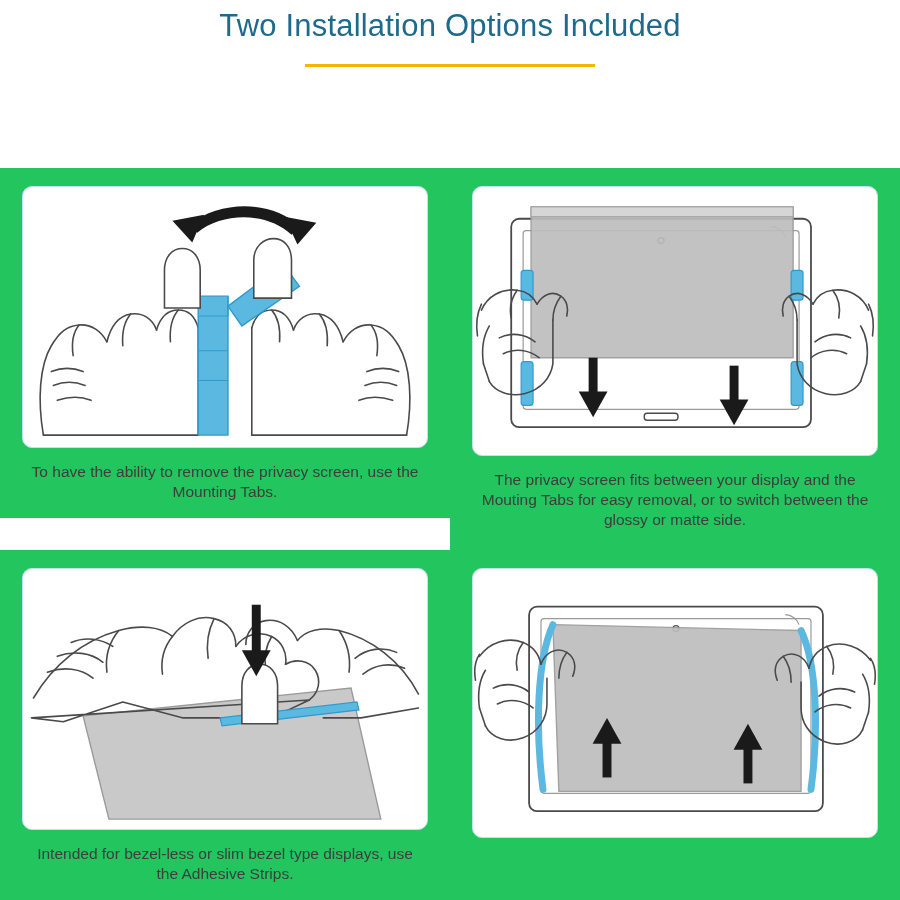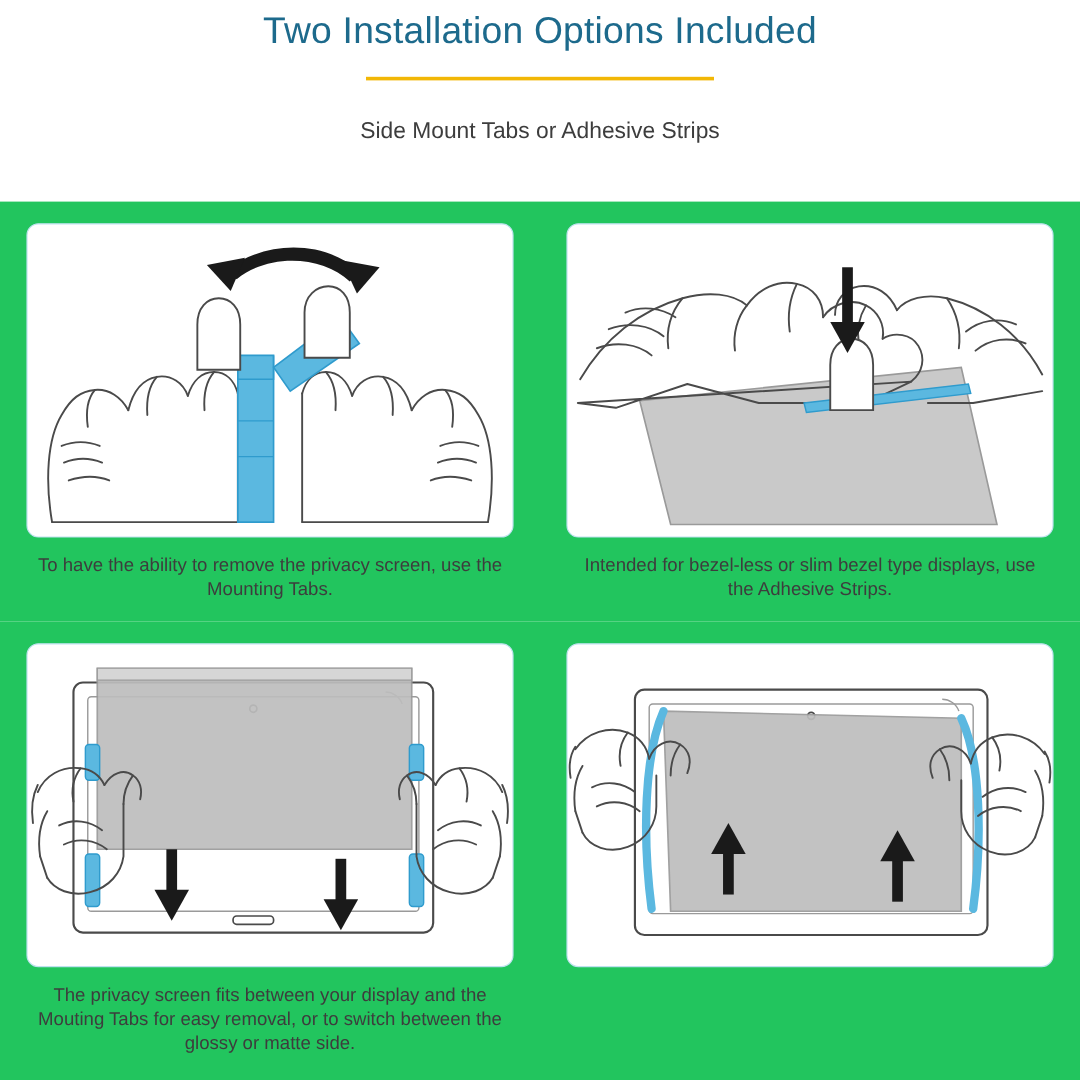--- a/index.html
+++ b/index.html
@@ -77,21 +77,20 @@
   }
   .panel svg { display: block; width: 100%; height: 100%; }
 </style>
 </head>
 <body>
 
 <div class="page">
 
   <div class="title">Two Installation Options Included</div>
   <div class="rule"></div>
-  <div class="subtitle">Side Mount Tabs or Adhesive Strips</div>
 
   <div class="grid">
 
     <div class="cell rowtop">
       <div class="panel">
         <svg viewBox="0 0 406 262">
           <g fill="none" stroke="#4a4a4a" stroke-width="1.6" stroke-linecap="round" stroke-linejoin="round">
 
             <path d="M20 250 C14 215 16 180 28 160 C36 146 44 140 56 139 C68 138 78 145 84 156"></path>
             <path d="M84 156 C88 140 96 130 108 128 C120 126 130 133 134 144"></path>
@@ -138,20 +137,73 @@
 
           <g fill="#ffffff" stroke="#4a4a4a" stroke-width="1.6">
             <path d="M142 84 C142 70 150 62 160 62 C170 62 178 70 178 84 L178 122 L142 122 Z"></path>
             <path d="M232 74 C232 60 242 52 252 52 C262 52 270 60 270 74 L270 112 L232 112 Z"></path>
           </g>
         </svg>
       </div>
       <div class="caption">To have the ability to remove the privacy screen, use the Mounting Tabs.</div>
     </div>
 
+    <div class="cell rowbottom">
+      <div class="panel">
+        <svg viewBox="0 0 406 270">
+
+          <rect x="38" y="32" width="302" height="210" rx="8" fill="#ffffff" stroke="#4a4a4a" stroke-width="1.8"></rect>
+          <rect x="50" y="44" width="278" height="180" rx="3" fill="#ffffff" stroke="#9a9a9a" stroke-width="1.2"></rect>
+          <circle cx="189" cy="54" r="3" fill="none" stroke="#4a4a4a" stroke-width="1.4"></circle>
+          <path d="M300 40 C306 40 312 44 314 50" fill="none" stroke="#9a9a9a" stroke-width="1.2"></path>
+          <rect x="172" y="228" width="34" height="7" rx="3" fill="none" stroke="#4a4a4a" stroke-width="1.4"></rect>
+
+          <path d="M58 20 L322 20 L322 172 L58 172 Z" fill="#bdbdbd" stroke="#9a9a9a" stroke-width="1.4" opacity="0.92"></path>
+          <path d="M58 20 L322 20 L322 30 L58 30 Z" fill="#d6d6d6" stroke="#9a9a9a" stroke-width="1"></path>
+
+          <rect x="48" y="84" width="12" height="30" rx="3" fill="#5bb8e0" stroke="#2f9bcd" stroke-width="1.2"></rect>
+          <rect x="320" y="84" width="12" height="30" rx="3" fill="#5bb8e0" stroke="#2f9bcd" stroke-width="1.2"></rect>
+          <rect x="48" y="176" width="12" height="44" rx="3" fill="#5bb8e0" stroke="#2f9bcd" stroke-width="1.2"></rect>
+          <rect x="320" y="176" width="12" height="44" rx="3" fill="#5bb8e0" stroke="#2f9bcd" stroke-width="1.2"></rect>
+          <g fill="none" stroke="#4a4a4a" stroke-width="1.6" stroke-linecap="round" stroke-linejoin="round">
+
+            <path d="M8 124 C14 110 28 102 44 104 C54 105 60 110 64 118"></path>
+            <path d="M64 118 C70 108 80 104 88 110 C94 114 96 122 94 130"></path>
+            <path d="M4 150 C2 136 4 126 8 118"></path>
+            <path d="M10 178 C8 164 10 150 16 140"></path>
+            <path d="M16 196 C22 206 36 212 52 208 C68 204 78 192 80 178 L80 134"></path>
+            <path d="M10 178 L16 196"></path>
+            <path d="M44 104 C38 112 36 122 38 132"></path>
+            <path d="M88 110 C82 118 80 126 80 134"></path>
+            <path d="M26 152 C38 146 52 148 62 156"></path>
+            <path d="M30 168 C42 162 56 164 66 172"></path>
+
+            <path d="M398 124 C392 110 378 102 362 104 C352 105 346 110 342 118"></path>
+            <path d="M342 118 C336 108 326 104 318 110 C312 114 310 122 312 130"></path>
+            <path d="M402 150 C404 136 402 126 398 118"></path>
+            <path d="M396 178 C398 164 396 150 390 140"></path>
+            <path d="M390 196 C384 206 370 212 354 208 C338 204 328 192 326 178 L326 134"></path>
+            <path d="M396 178 L390 196"></path>
+            <path d="M362 104 C368 112 370 122 368 132"></path>
+            <path d="M318 110 C324 118 326 126 326 134"></path>
+            <path d="M380 152 C368 146 354 148 344 156"></path>
+            <path d="M376 168 C364 162 350 164 340 172"></path>
+          </g>
+
+          <g fill="#1a1a1a">
+            <rect x="116" y="172" width="9" height="38"></rect>
+            <path d="M106 206 L135 206 L120.5 232 Z"></path>
+            <rect x="258" y="180" width="9" height="38"></rect>
+            <path d="M248 214 L277 214 L262.5 240 Z"></path>
+          </g>
+        </svg>
+      </div>
+      <div class="caption">The privacy screen fits between your display and the Mouting Tabs for easy removal, or to switch between the glossy or matte side.</div>
+    </div>
+
     <div class="cell rowtop">
       <div class="panel">
         <svg viewBox="0 0 406 262">
 
           <path d="M60 148 L330 120 L360 252 L86 252 Z" fill="#c9c9c9" stroke="#9a9a9a" stroke-width="1.4"></path>
           <g fill="none" stroke="#4a4a4a" stroke-width="1.6" stroke-linecap="round" stroke-linejoin="round">
 
             <path d="M10 130 C30 96 60 72 96 62 C118 56 138 58 150 68"></path>
             <path d="M150 68 C160 54 176 46 192 50 C206 53 214 64 214 78"></path>
             <path d="M214 78 C222 66 238 62 250 68 C260 73 266 84 264 96"></path>
@@ -185,73 +237,20 @@
           </g>
         </svg>
       </div>
       <div class="caption">Intended for bezel-less or slim bezel type displays, use the Adhesive Strips.</div>
     </div>
 
     <div class="cell rowbottom">
       <div class="panel">
         <svg viewBox="0 0 406 270">
 
-          <rect x="38" y="32" width="302" height="210" rx="8" fill="#ffffff" stroke="#4a4a4a" stroke-width="1.8"></rect>
-          <rect x="50" y="44" width="278" height="180" rx="3" fill="#ffffff" stroke="#9a9a9a" stroke-width="1.2"></rect>
-          <circle cx="189" cy="54" r="3" fill="none" stroke="#4a4a4a" stroke-width="1.4"></circle>
-          <path d="M300 40 C306 40 312 44 314 50" fill="none" stroke="#9a9a9a" stroke-width="1.2"></path>
-          <rect x="172" y="228" width="34" height="7" rx="3" fill="none" stroke="#4a4a4a" stroke-width="1.4"></rect>
-
-          <path d="M58 20 L322 20 L322 172 L58 172 Z" fill="#bdbdbd" stroke="#9a9a9a" stroke-width="1.4" opacity="0.92"></path>
-          <path d="M58 20 L322 20 L322 30 L58 30 Z" fill="#d6d6d6" stroke="#9a9a9a" stroke-width="1"></path>
-
-          <rect x="48" y="84" width="12" height="30" rx="3" fill="#5bb8e0" stroke="#2f9bcd" stroke-width="1.2"></rect>
-          <rect x="320" y="84" width="12" height="30" rx="3" fill="#5bb8e0" stroke="#2f9bcd" stroke-width="1.2"></rect>
-          <rect x="48" y="176" width="12" height="44" rx="3" fill="#5bb8e0" stroke="#2f9bcd" stroke-width="1.2"></rect>
-          <rect x="320" y="176" width="12" height="44" rx="3" fill="#5bb8e0" stroke="#2f9bcd" stroke-width="1.2"></rect>
-          <g fill="none" stroke="#4a4a4a" stroke-width="1.6" stroke-linecap="round" stroke-linejoin="round">
-
-            <path d="M8 124 C14 110 28 102 44 104 C54 105 60 110 64 118"></path>
-            <path d="M64 118 C70 108 80 104 88 110 C94 114 96 122 94 130"></path>
-            <path d="M4 150 C2 136 4 126 8 118"></path>
-            <path d="M10 178 C8 164 10 150 16 140"></path>
-            <path d="M16 196 C22 206 36 212 52 208 C68 204 78 192 80 178 L80 134"></path>
-            <path d="M10 178 L16 196"></path>
-            <path d="M44 104 C38 112 36 122 38 132"></path>
-            <path d="M88 110 C82 118 80 126 80 134"></path>
-            <path d="M26 152 C38 146 52 148 62 156"></path>
-            <path d="M30 168 C42 162 56 164 66 172"></path>
-
-            <path d="M398 124 C392 110 378 102 362 104 C352 105 346 110 342 118"></path>
-            <path d="M342 118 C336 108 326 104 318 110 C312 114 310 122 312 130"></path>
-            <path d="M402 150 C404 136 402 126 398 118"></path>
-            <path d="M396 178 C398 164 396 150 390 140"></path>
-            <path d="M390 196 C384 206 370 212 354 208 C338 204 328 192 326 178 L326 134"></path>
-            <path d="M396 178 L390 196"></path>
-            <path d="M362 104 C368 112 370 122 368 132"></path>
-            <path d="M318 110 C324 118 326 126 326 134"></path>
-            <path d="M380 152 C368 146 354 148 344 156"></path>
-            <path d="M376 168 C364 162 350 164 340 172"></path>
-          </g>
-
-          <g fill="#1a1a1a">
-            <rect x="116" y="172" width="9" height="38"></rect>
-            <path d="M106 206 L135 206 L120.5 232 Z"></path>
-            <rect x="258" y="180" width="9" height="38"></rect>
-            <path d="M248 214 L277 214 L262.5 240 Z"></path>
-          </g>
-        </svg>
-      </div>
-      <div class="caption">The privacy screen fits between your display and the Mouting Tabs for easy removal, or to switch between the glossy or matte side.</div>
-    </div>
-
-    <div class="cell rowbottom">
-      <div class="panel">
-        <svg viewBox="0 0 406 270">
-
           <rect x="56" y="38" width="296" height="206" rx="8" fill="#ffffff" stroke="#4a4a4a" stroke-width="1.8"></rect>
           <rect x="68" y="50" width="272" height="176" rx="3" fill="#ffffff" stroke="#9a9a9a" stroke-width="1.2"></rect>
           <circle cx="204" cy="60" r="3" fill="none" stroke="#4a4a4a" stroke-width="1.4"></circle>
           <path d="M314 46 C320 46 326 50 328 56" fill="none" stroke="#9a9a9a" stroke-width="1.2"></path>
 
           <path d="M80 56 L330 62 L330 224 L86 224 Z" fill="#bdbdbd" stroke="#9a9a9a" stroke-width="1.4" opacity="0.92"></path>
 
           <path d="M80 56 C64 92 62 160 70 222" fill="none" stroke="#5bb8e0" stroke-width="7" stroke-linecap="round"></path>
           <path d="M330 62 C346 96 348 162 340 222" fill="none" stroke="#5bb8e0" stroke-width="7" stroke-linecap="round"></path>
           <g fill="none" stroke="#4a4a4a" stroke-width="1.6" stroke-linecap="round" stroke-linejoin="round">

